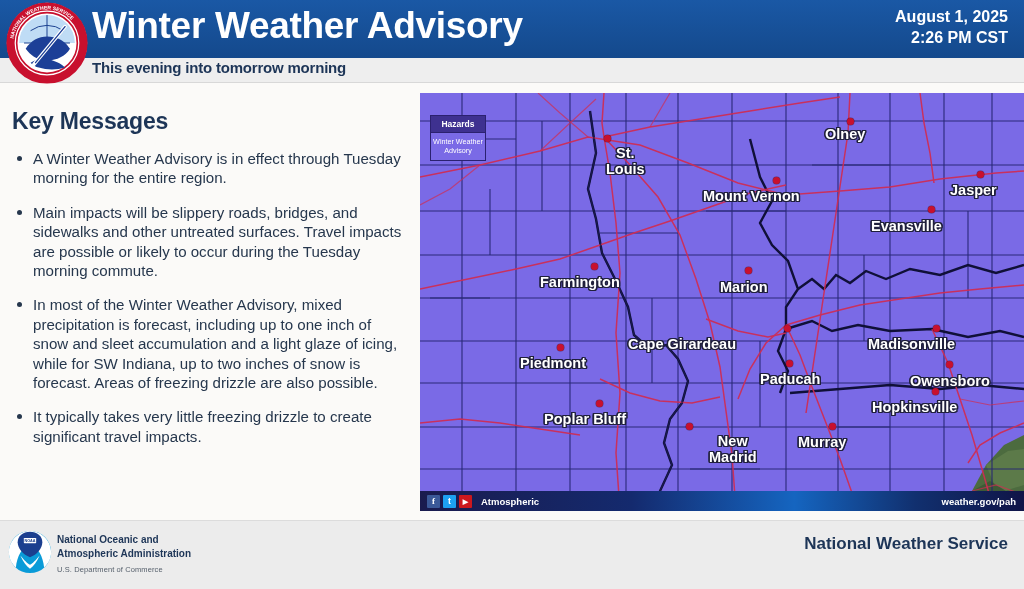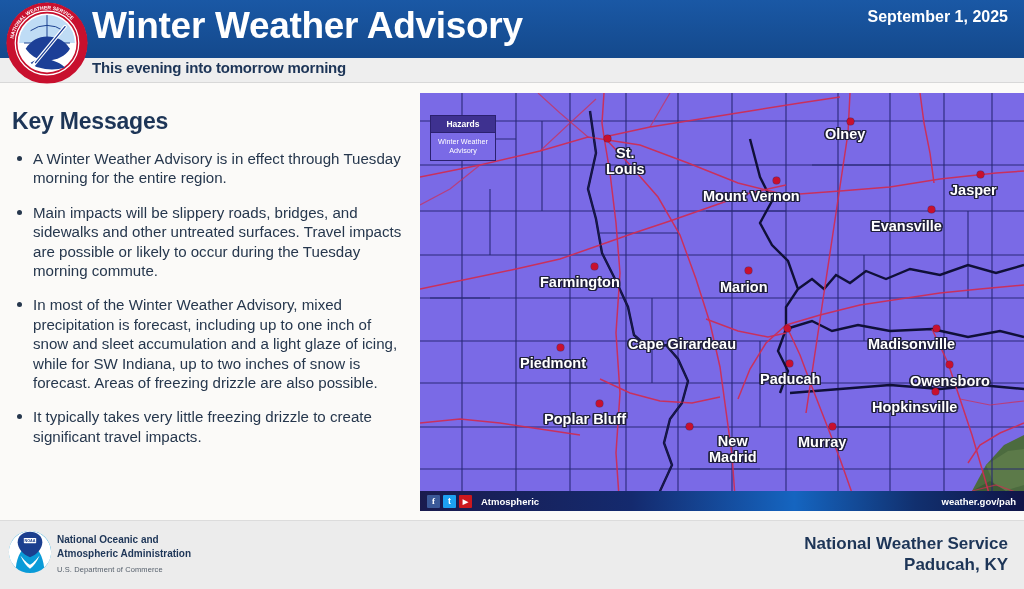--- a/index.html
+++ b/index.html
@@ -133,21 +133,21 @@
     width: 7px; height: 7px;
     border-radius: 50%;
     background: #c8102e;
     box-shadow: 0 0 0 0.5px rgba(70,0,10,0.55);
   }
 
   
   .legend-box {
     position: absolute;
     left: 10px; top: 22px;
-    width: 66px;
+    width: 56px;
     z-index: 6;
   }
   .legend-title {
     background: #3e3190;
     color: #ffffff;
     font-size: 8.5px;
     font-weight: bold;
     text-align: center;
     padding: 3px 0 3px 0;
     border: 1px solid #2b2170;
@@ -274,21 +274,22 @@
       <text><textPath href="#sealArc" startOffset="4%">NATIONAL WEATHER SERVICE</textPath></text>
     </g>
     <defs>
       <path id="sealArc" d="M9 50 a41 41 0 0 1 82 0" fill="none"></path>
     </defs>
   </svg>
 
   <div class="header-title">Winter Weather Advisory</div>
 
   <div class="header-date-wrap">
-    <div>September 1, 2025</div>
+    <div>August 1, 2025</div>
+    <div>2:26 PM CST</div>
   </div>
 
   <div class="subtitle-bar"></div>
   <div class="subtitle-text">This evening into tomorrow morning</div>
 
   <div class="key-panel">
     <div class="key-heading">Key Messages</div>
     <ul class="bullet-list">
       <li class="bullet-item">A Winter Weather Advisory is in effect through Tuesday morning for the entire region.</li>
       <li class="bullet-item">Main impacts will be slippery roads, bridges, and sidewalks and other untreated surfaces. Travel impacts are possible or likely to occur during the Tuesday morning commute.</li>
@@ -480,17 +481,16 @@
       <text x="50" y="27.6" text-anchor="middle" font-family="Liberation Sans, sans-serif" font-size="8.5" font-weight="bold" fill="#1b3f8f">NOAA</text>
       <path d="M28 58 C34 72 42 82 50 88 C58 82 66 72 72 58 C62 70 56 76 50 79 C44 76 38 70 28 58 Z" fill="#ffffff"></path>
     </svg>
     <div class="noaa-text">
       <div>National Oceanic and</div>
       <div>Atmospheric Administration</div>
     </div>
     <div class="noaa-sub">U.S. Department of Commerce</div>
     <div class="nws-office">
       <div>National Weather Service</div>
-      <div>Paducah, KY</div>
     </div>
   </div>
 
 </div>
 
 </body></html>

